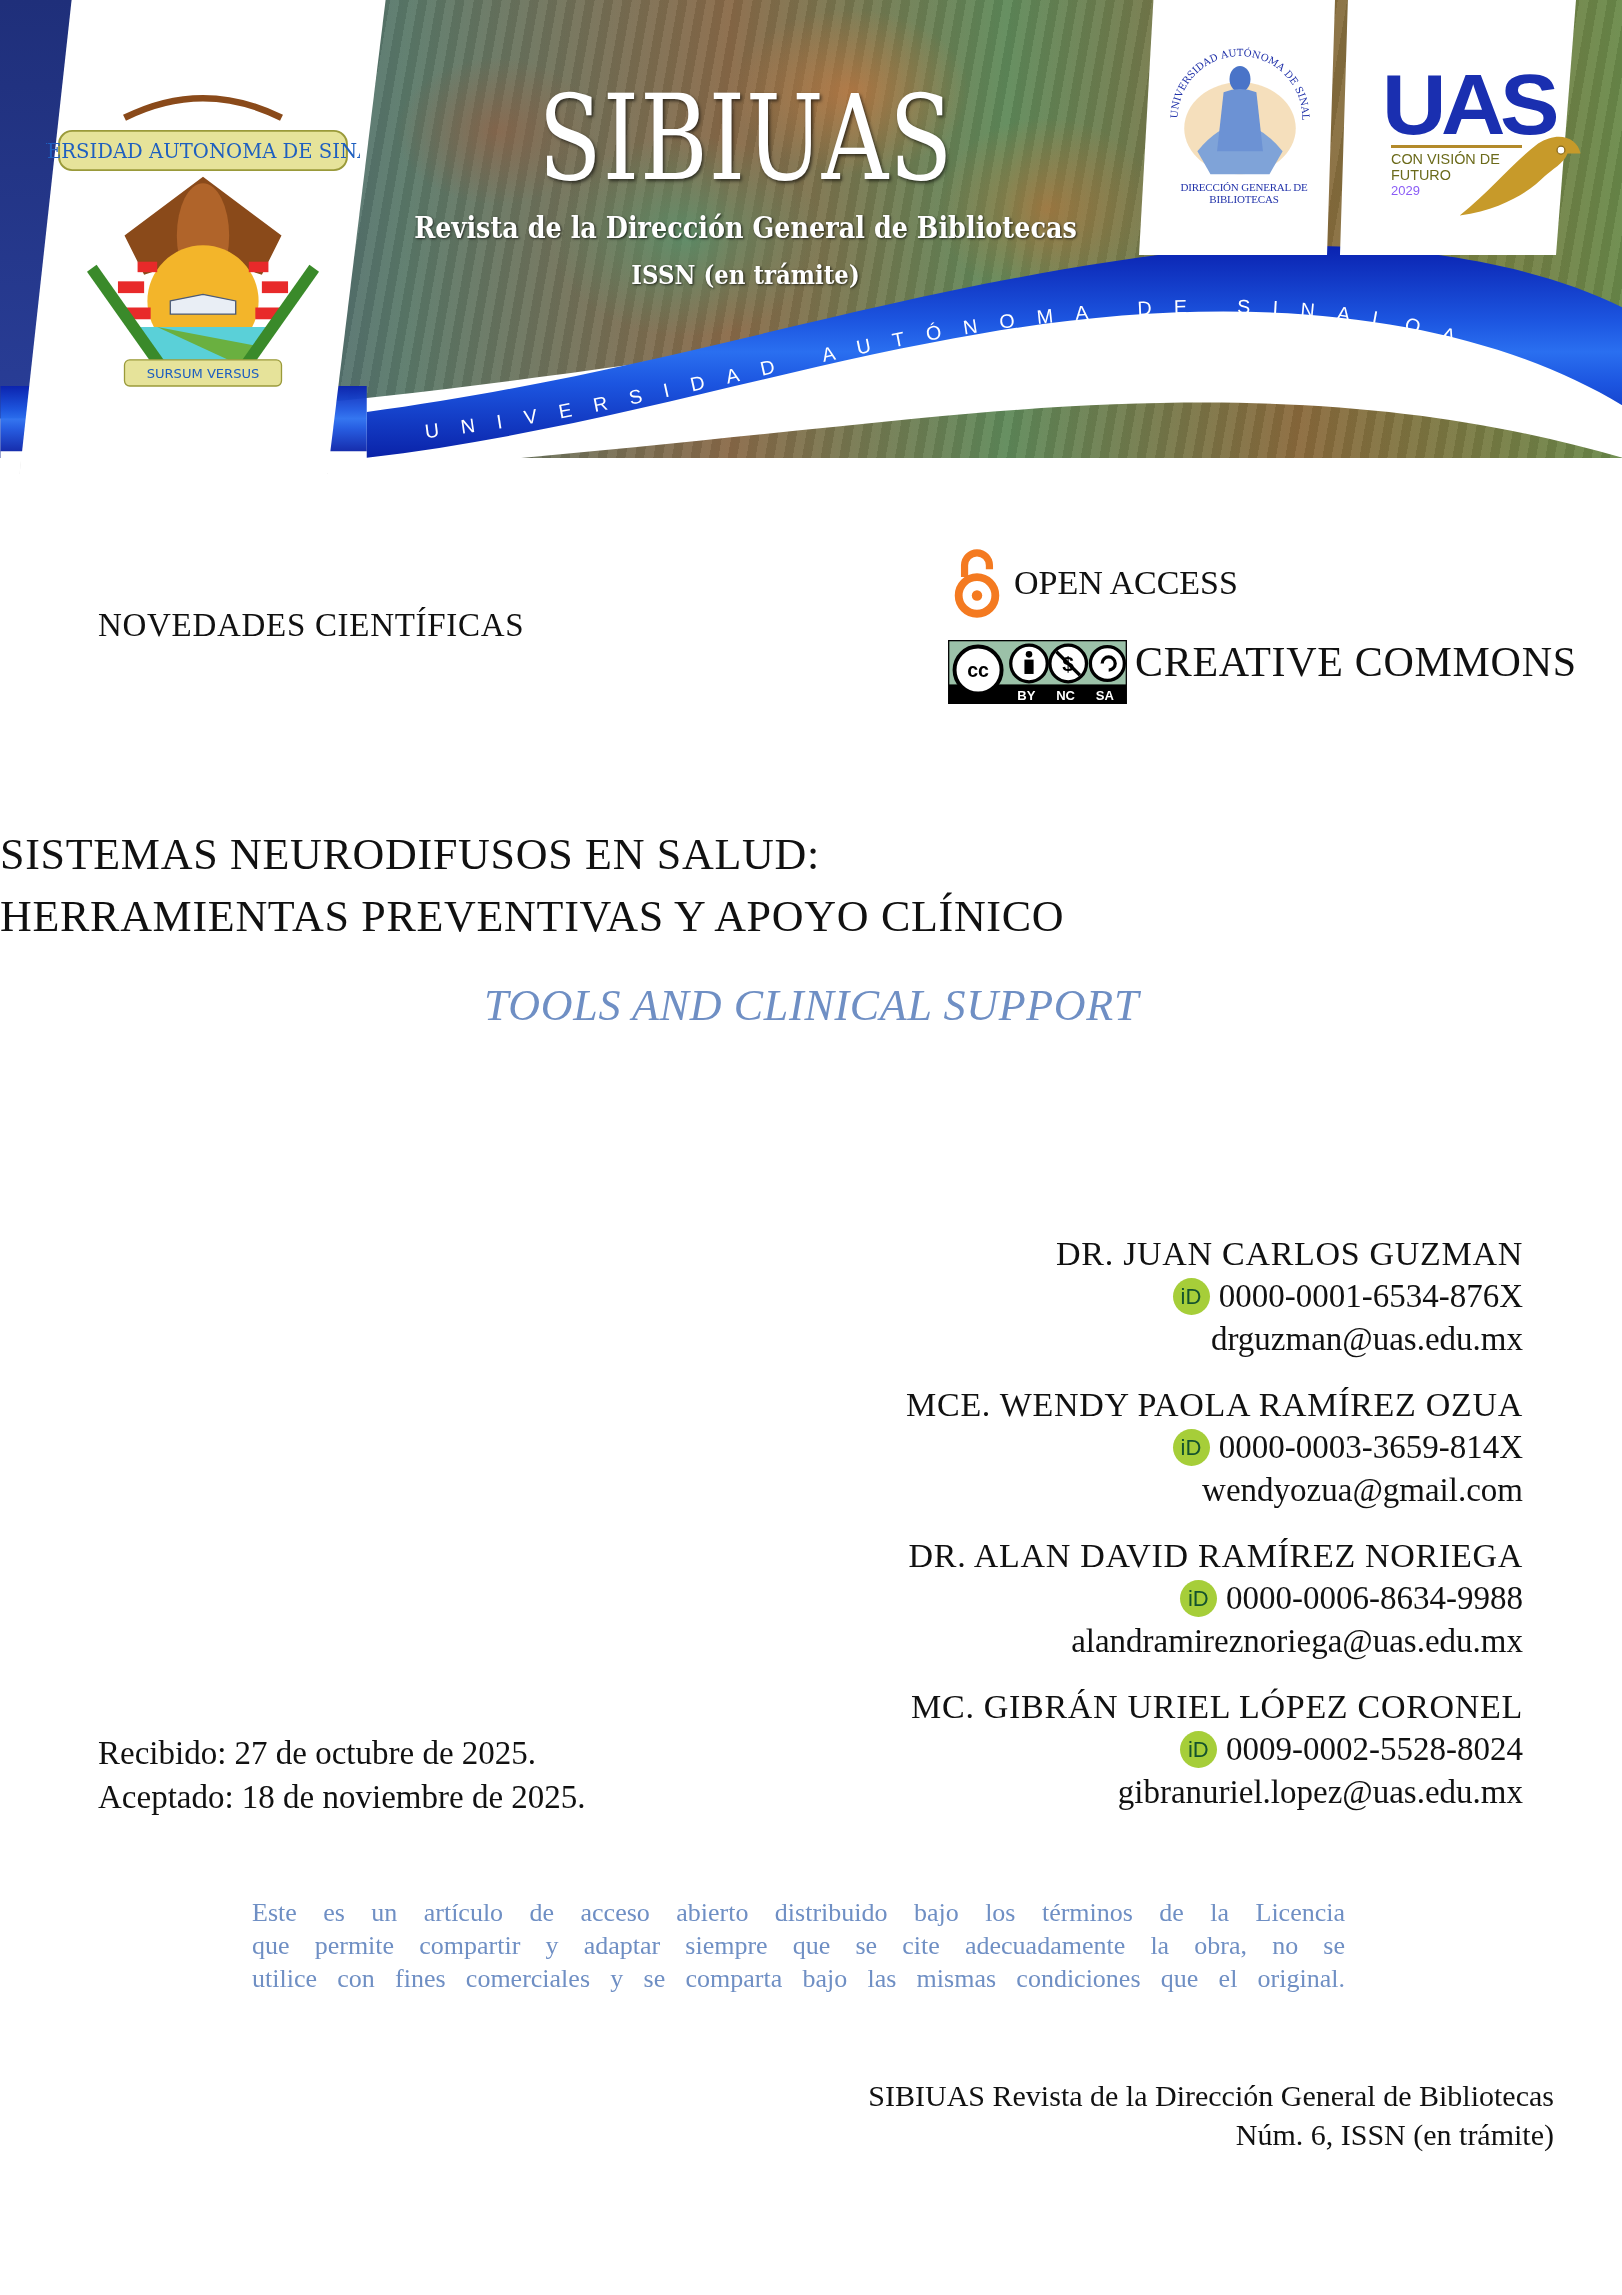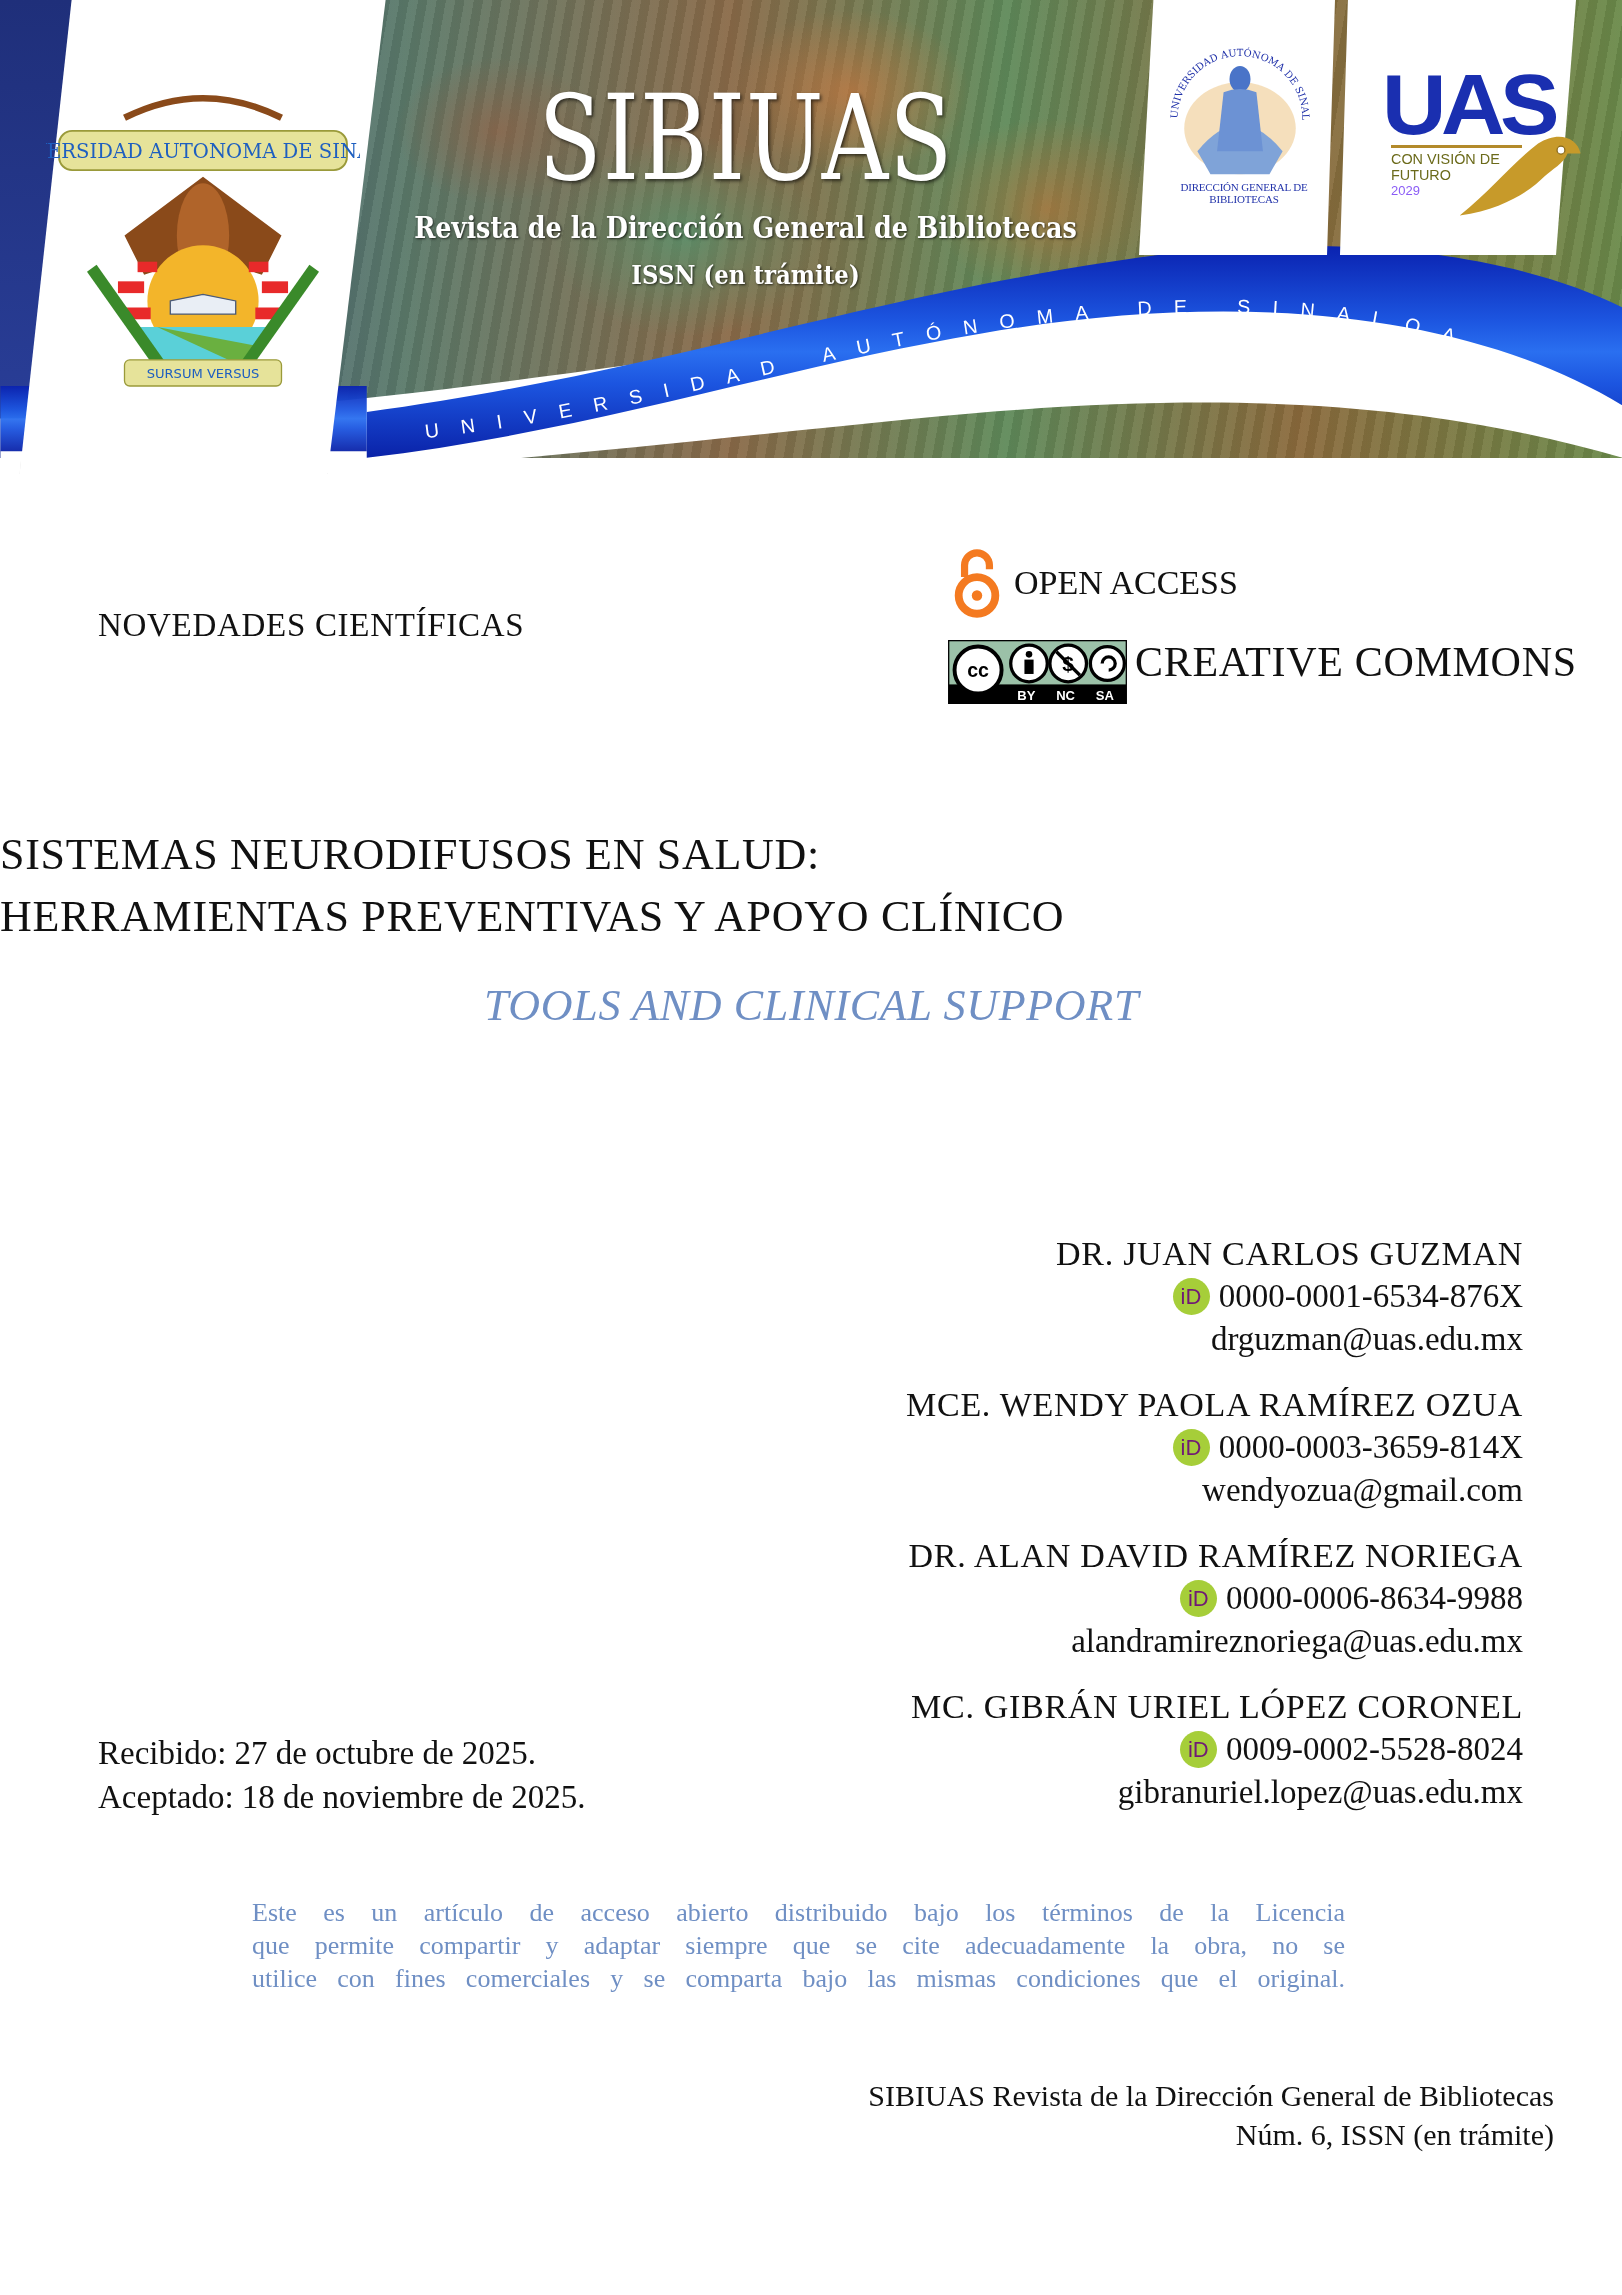--- a/index.html
+++ b/index.html
@@ -103,21 +103,21 @@
     left: 0; width: 1623px; text-align: center; font-size: 44px; line-height: 56px;
     top: 978px; font-style: italic; color: #6f8fc4; letter-spacing: 0.7px;
   }
 
   .authors { right: 100px; top: 1188px; width: 916px; text-align: right; margin-top: 44px; }
   .author { margin-bottom: 22px; }
   .author-name { font-size: 34px; line-height: 43px; letter-spacing: 0.7px; }
   .author-orcid { font-size: 33px; line-height: 43px; display: flex; justify-content: flex-end; align-items: center; gap: 9.2px; }
   .orcid-icon {
     width: 37px; height: 37px; border-radius: 50%; background: #a6ce39;
-    color: #701a75; font-family: "Liberation Sans", sans-serif; font-size: 22px;
+    color: #14532d; font-family: "Liberation Sans", sans-serif; font-size: 22px;
     display: inline-flex; align-items: center; justify-content: center; font-weight: normal;
   }
   .author-email { font-size: 33px; line-height: 43px; }
 
   .dates { left: 98px; top: 1731px; font-size: 33px; line-height: 44px; }
 
   .license {
     left: 252px; top: 1896px; width: 1093px; color: #6f8fc4;
     font-size: 26px; line-height: 33px; text-align: justify; text-align-last: justify;
   }

